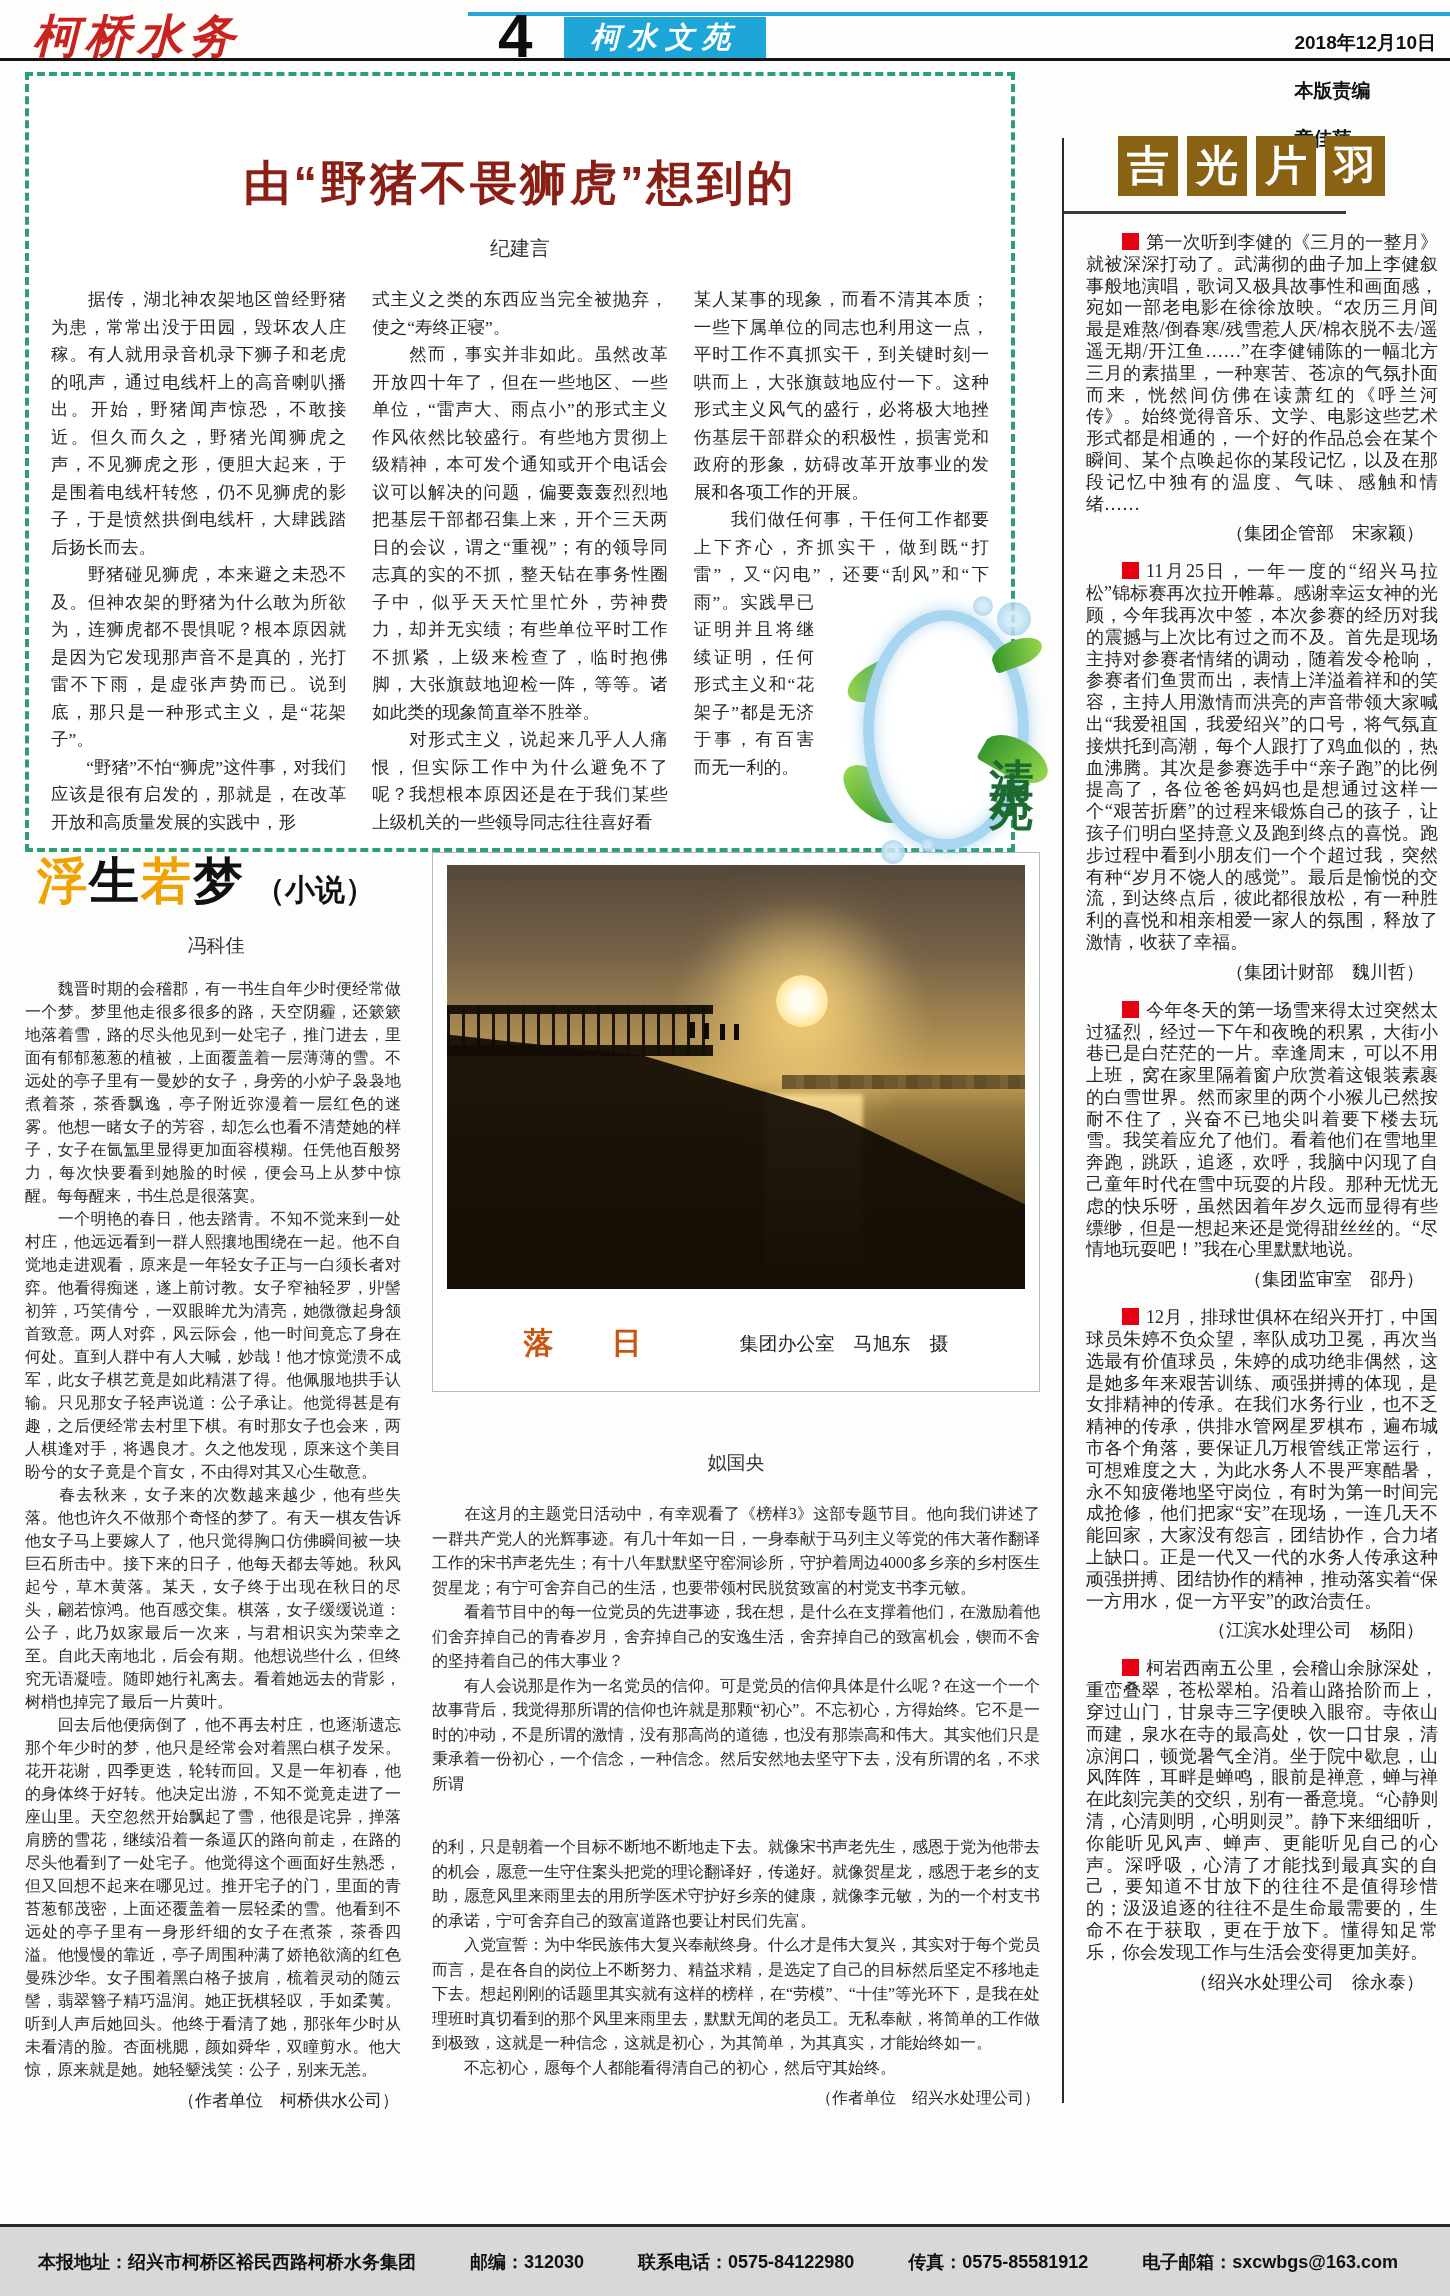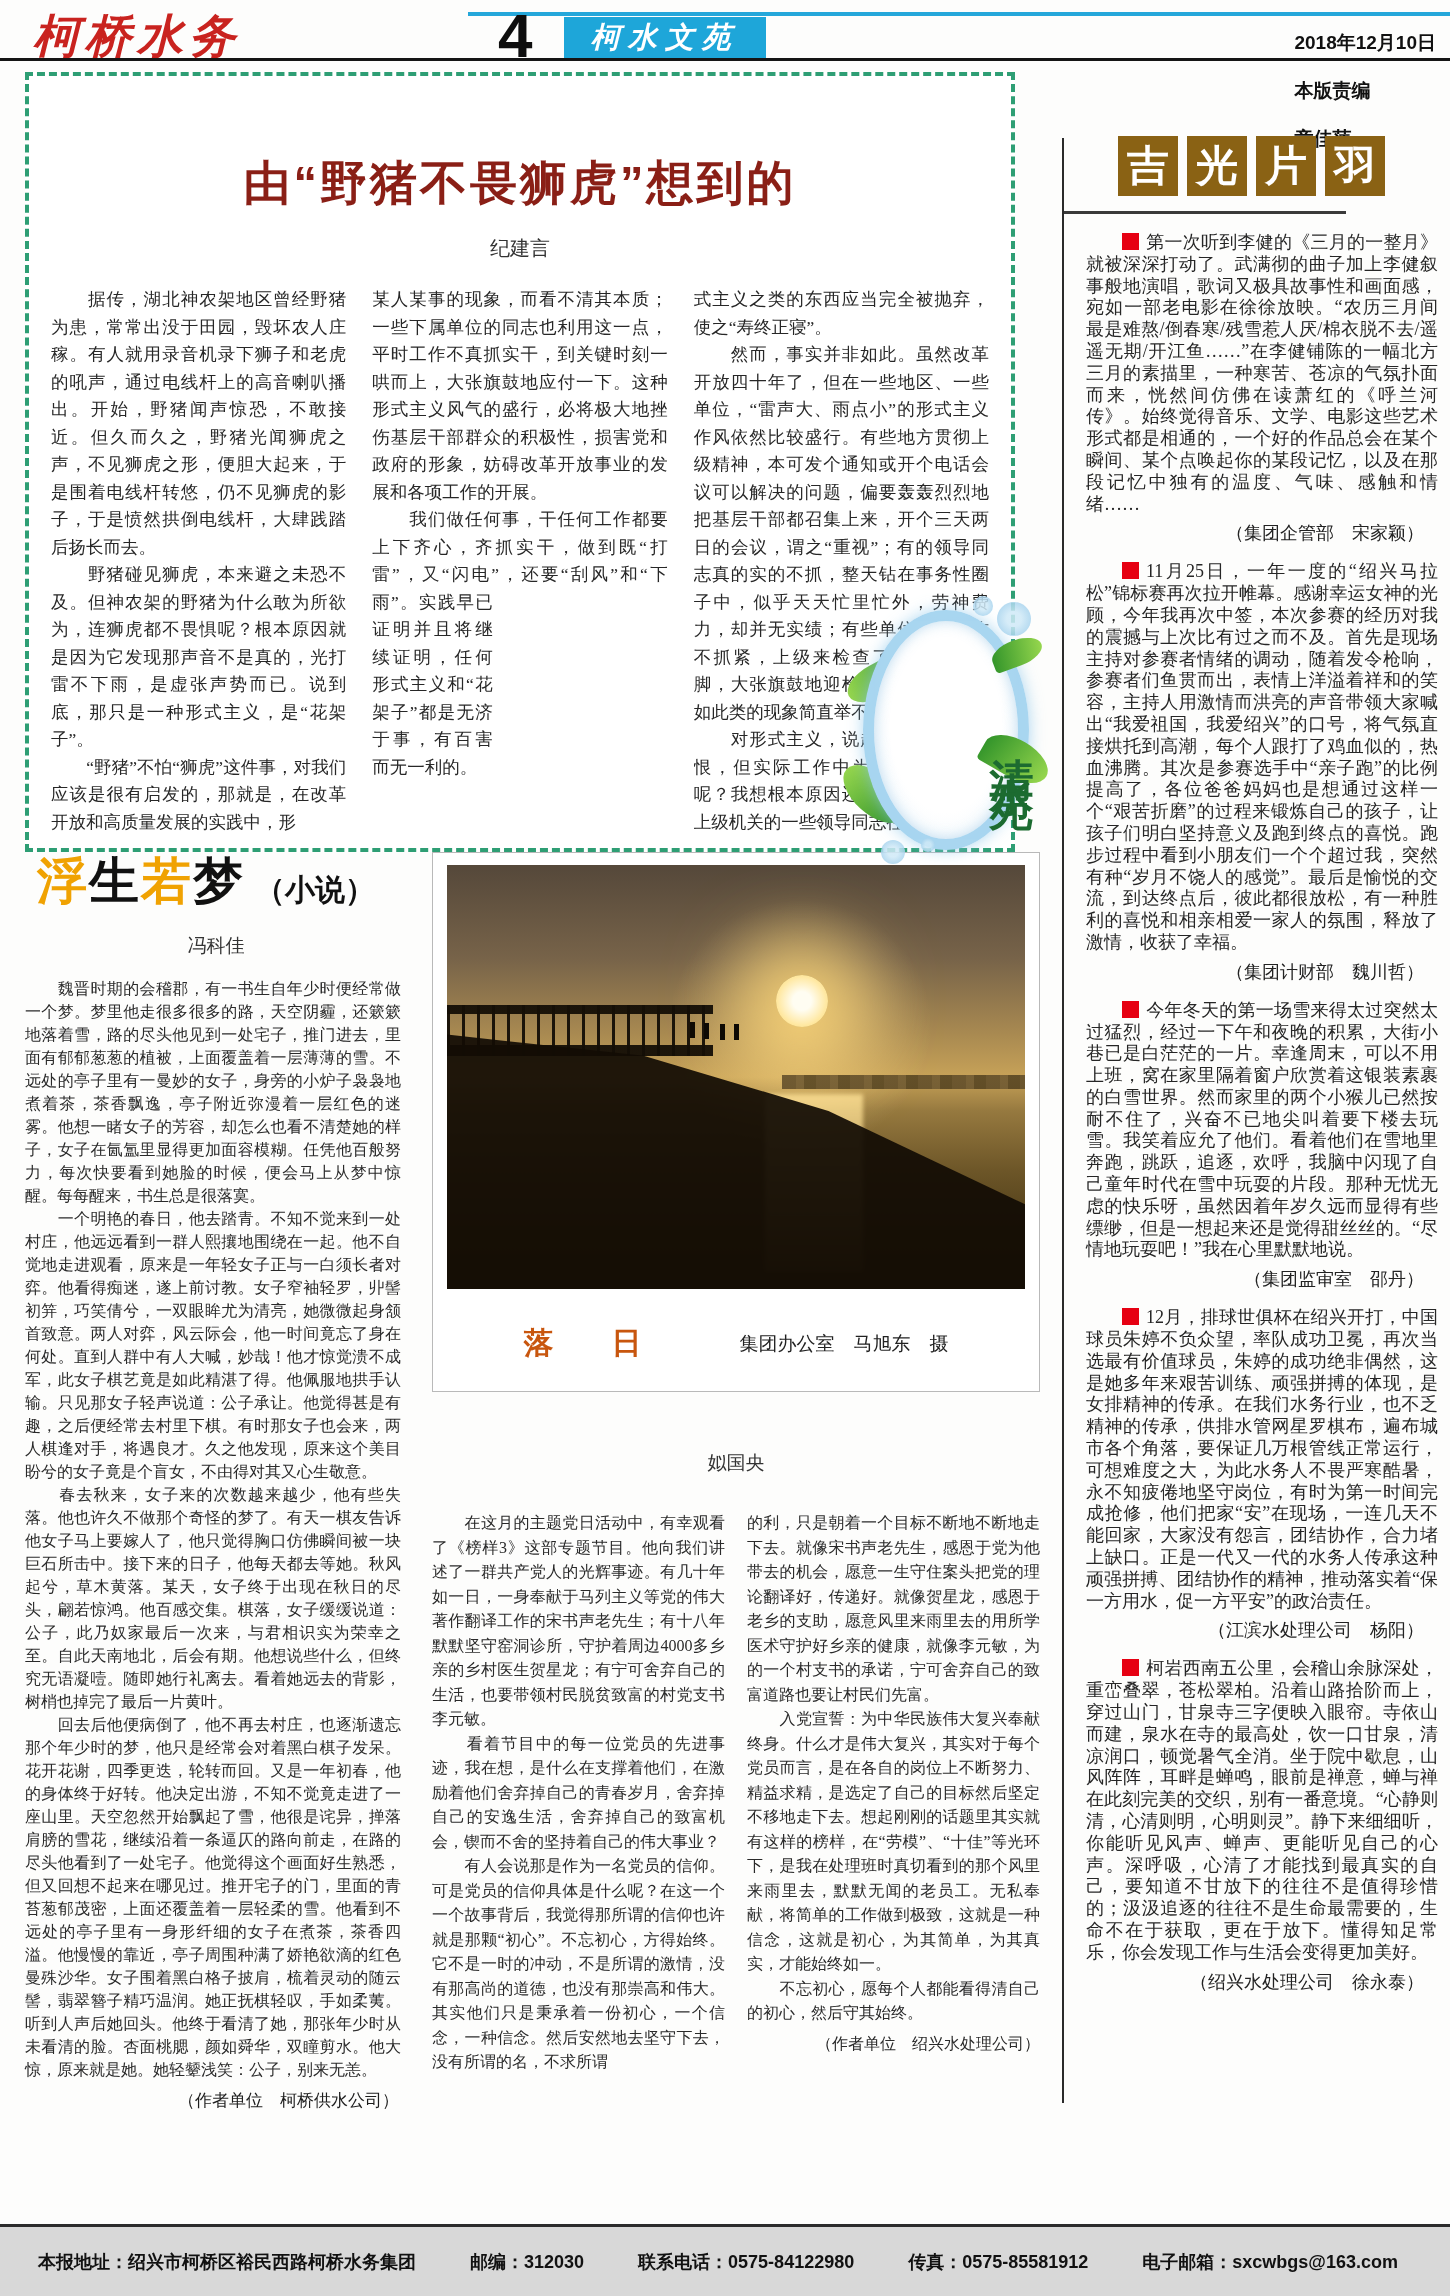--- a/index.html
+++ b/index.html
@@ -105,21 +105,21 @@
   .caption-row { display:flex; align-items:center; justify-content:center; gap:84px; margin-top:34px; }
   .cap-title { font-size:30px; font-weight:800; color:#c8560e; font-family:"Liberation Sans", sans-serif;
                letter-spacing:14px; }
   .cap-credit { font-size:19px; color:#222; }
 
   
   .essay { position:absolute; left:432px; top:1412px; width:608px; }
   .essay-title { text-align:center; font-size:43px; font-weight:800; color:#0d0d0d;
                  font-family:"Liberation Sans", sans-serif; letter-spacing:2px; margin-top:40px; }
   .essay-author { text-align:center; font-size:19px; color:#333; margin-top:38px; }
-  .essay-cols { display:flex; gap:22px; margin-top:35px; height:644px; overflow:hidden; }
+  .essay-cols { display:flex; gap:22px; margin-top:26px; height:644px; overflow:hidden;flex-direction:column; }
   .ecol { flex:1; font-size:16px; line-height:24.5px; text-align:justify; word-break:break-all;
           white-space:pre-line; color:#2a2a2a; }
   .essay-sig { text-align:right; font-size:16px; margin-top:6px; }
 
   
   .footer { position:absolute; left:0; right:0; bottom:0; height:72px; background:#d8d8d8;
             border-top:3px solid #2b2b2b; display:flex; align-items:center;
             justify-content:space-between; padding:0 52px 0 38px;
             font-family:"Liberation Sans", sans-serif; font-size:18px; font-weight:bold; color:#111; }
 </style>
@@ -139,25 +139,25 @@
   </div>
   <div class="blackrule"></div>
 
   <div class="feature">
     <div class="feature-title">由“野猪不畏狮虎”想到的</div>
     <div class="feature-author">纪建言</div>
     <div class="feature-cols">
       <div class="fcol">　　据传，湖北神农架地区曾经野猪为患，常常出没于田园，毁坏农人庄稼。有人就用录音机录下狮子和老虎的吼声，通过电线杆上的高音喇叭播出。开始，野猪闻声惊恐，不敢接近。但久而久之，野猪光闻狮虎之声，不见狮虎之形，便胆大起来，于是围着电线杆转悠，仍不见狮虎的影子，于是愤然拱倒电线杆，大肆践踏后扬长而去。
 　　野猪碰见狮虎，本来避之未恐不及。但神农架的野猪为什么敢为所欲为，连狮虎都不畏惧呢？根本原因就是因为它发现那声音不是真的，光打雷不下雨，是虚张声势而已。说到底，那只是一种形式主义，是“花架子”。
 　　“野猪”不怕“狮虎”这件事，对我们应该是很有启发的，那就是，在改革开放和高质量发展的实践中，形</div>
-      <div class="fcol fcol3"><span>某人某事的现象，而看不清其本质；一些下属单位的同志也利用这一点，平时工作不真抓实干，到关键时刻一哄而上，大张旗鼓地应付一下。这种形式主义风气的盛行，必将极大地挫伤基层干部群众的积极性，损害党和政府的形象，妨碍改革开放事业的发展和各项工作的开展。
-　　我们做任何事，干任何工作都要上下齐心，齐抓实干，做到既“打雷”，又“闪电”，还要“刮风”和“下雨”。实践早已</span><span class="badge-spacer"></span><span>证明并且将继续证明，任何形式主义和“花架子”都是无济于事，有百害而无一利的。</span></div>
       <div class="fcol">式主义之类的东西应当完全被抛弃，使之“寿终正寝”。
 　　然而，事实并非如此。虽然改革开放四十年了，但在一些地区、一些单位，“雷声大、雨点小”的形式主义作风依然比较盛行。有些地方贯彻上级精神，本可发个通知或开个电话会议可以解决的问题，偏要轰轰烈烈地把基层干部都召集上来，开个三天两日的会议，谓之“重视”；有的领导同志真的实的不抓，整天钻在事务性圈子中，似乎天天忙里忙外，劳神费力，却并无实绩；有些单位平时工作不抓紧，上级来检查了，临时抱佛脚，大张旗鼓地迎检一阵，等等。诸如此类的现象简直举不胜举。
 　　对形式主义，说起来几乎人人痛恨，但实际工作中为什么避免不了呢？我想根本原因还是在于我们某些上级机关的一些领导同志往往喜好看</div>
+      <div class="fcol fcol3"><span>某人某事的现象，而看不清其本质；一些下属单位的同志也利用这一点，平时工作不真抓实干，到关键时刻一哄而上，大张旗鼓地应付一下。这种形式主义风气的盛行，必将极大地挫伤基层干部群众的积极性，损害党和政府的形象，妨碍改革开放事业的发展和各项工作的开展。
+　　我们做任何事，干任何工作都要上下齐心，齐抓实干，做到既“打雷”，又“闪电”，还要“刮风”和“下雨”。实践早已</span><span class="badge-spacer"></span><span>证明并且将继续证明，任何形式主义和“花架子”都是无济于事，有百害而无一利的。</span></div>
     </div>
     <div class="qsy">
       <div class="leaf leaf1"></div>
       <div class="leaf leaf2"></div>
       <div class="qsy-ring"></div>
       <div class="leaf leaf3"></div>
       <div class="leaf leaf4"></div>
       <div class="splash sp1"></div>
       <div class="splash sp2"></div>
       <div class="splash sp3"></div>

